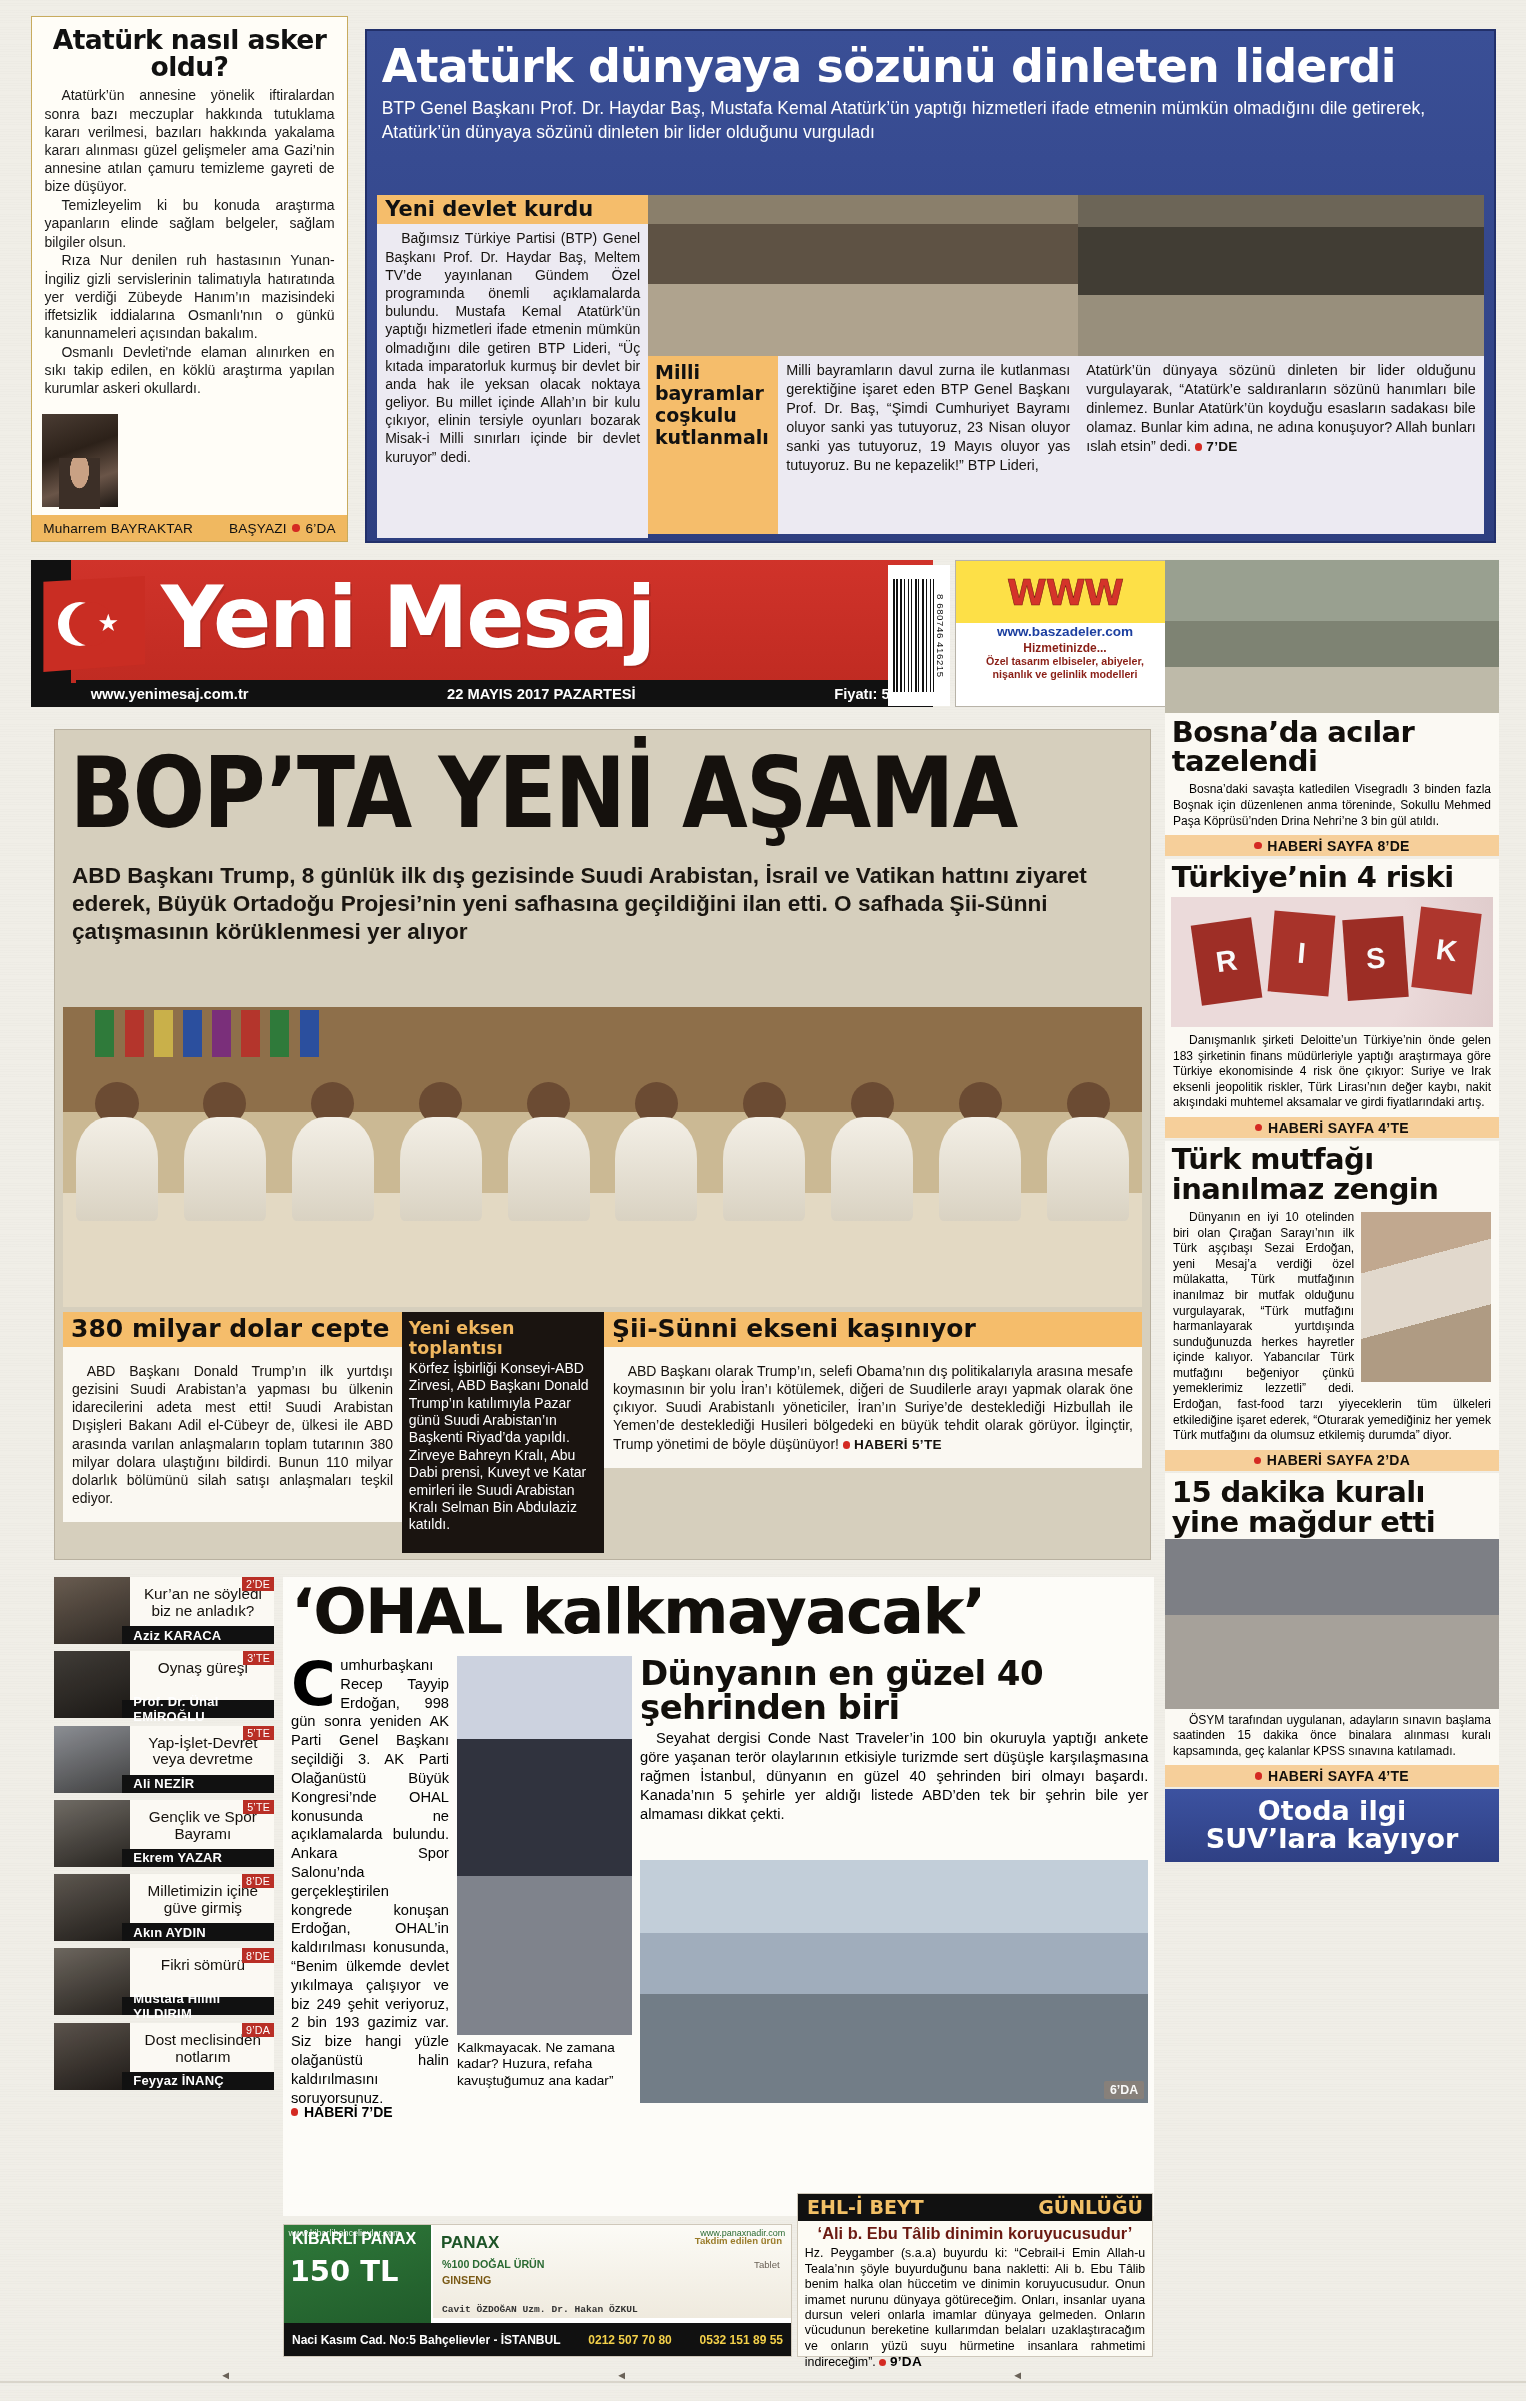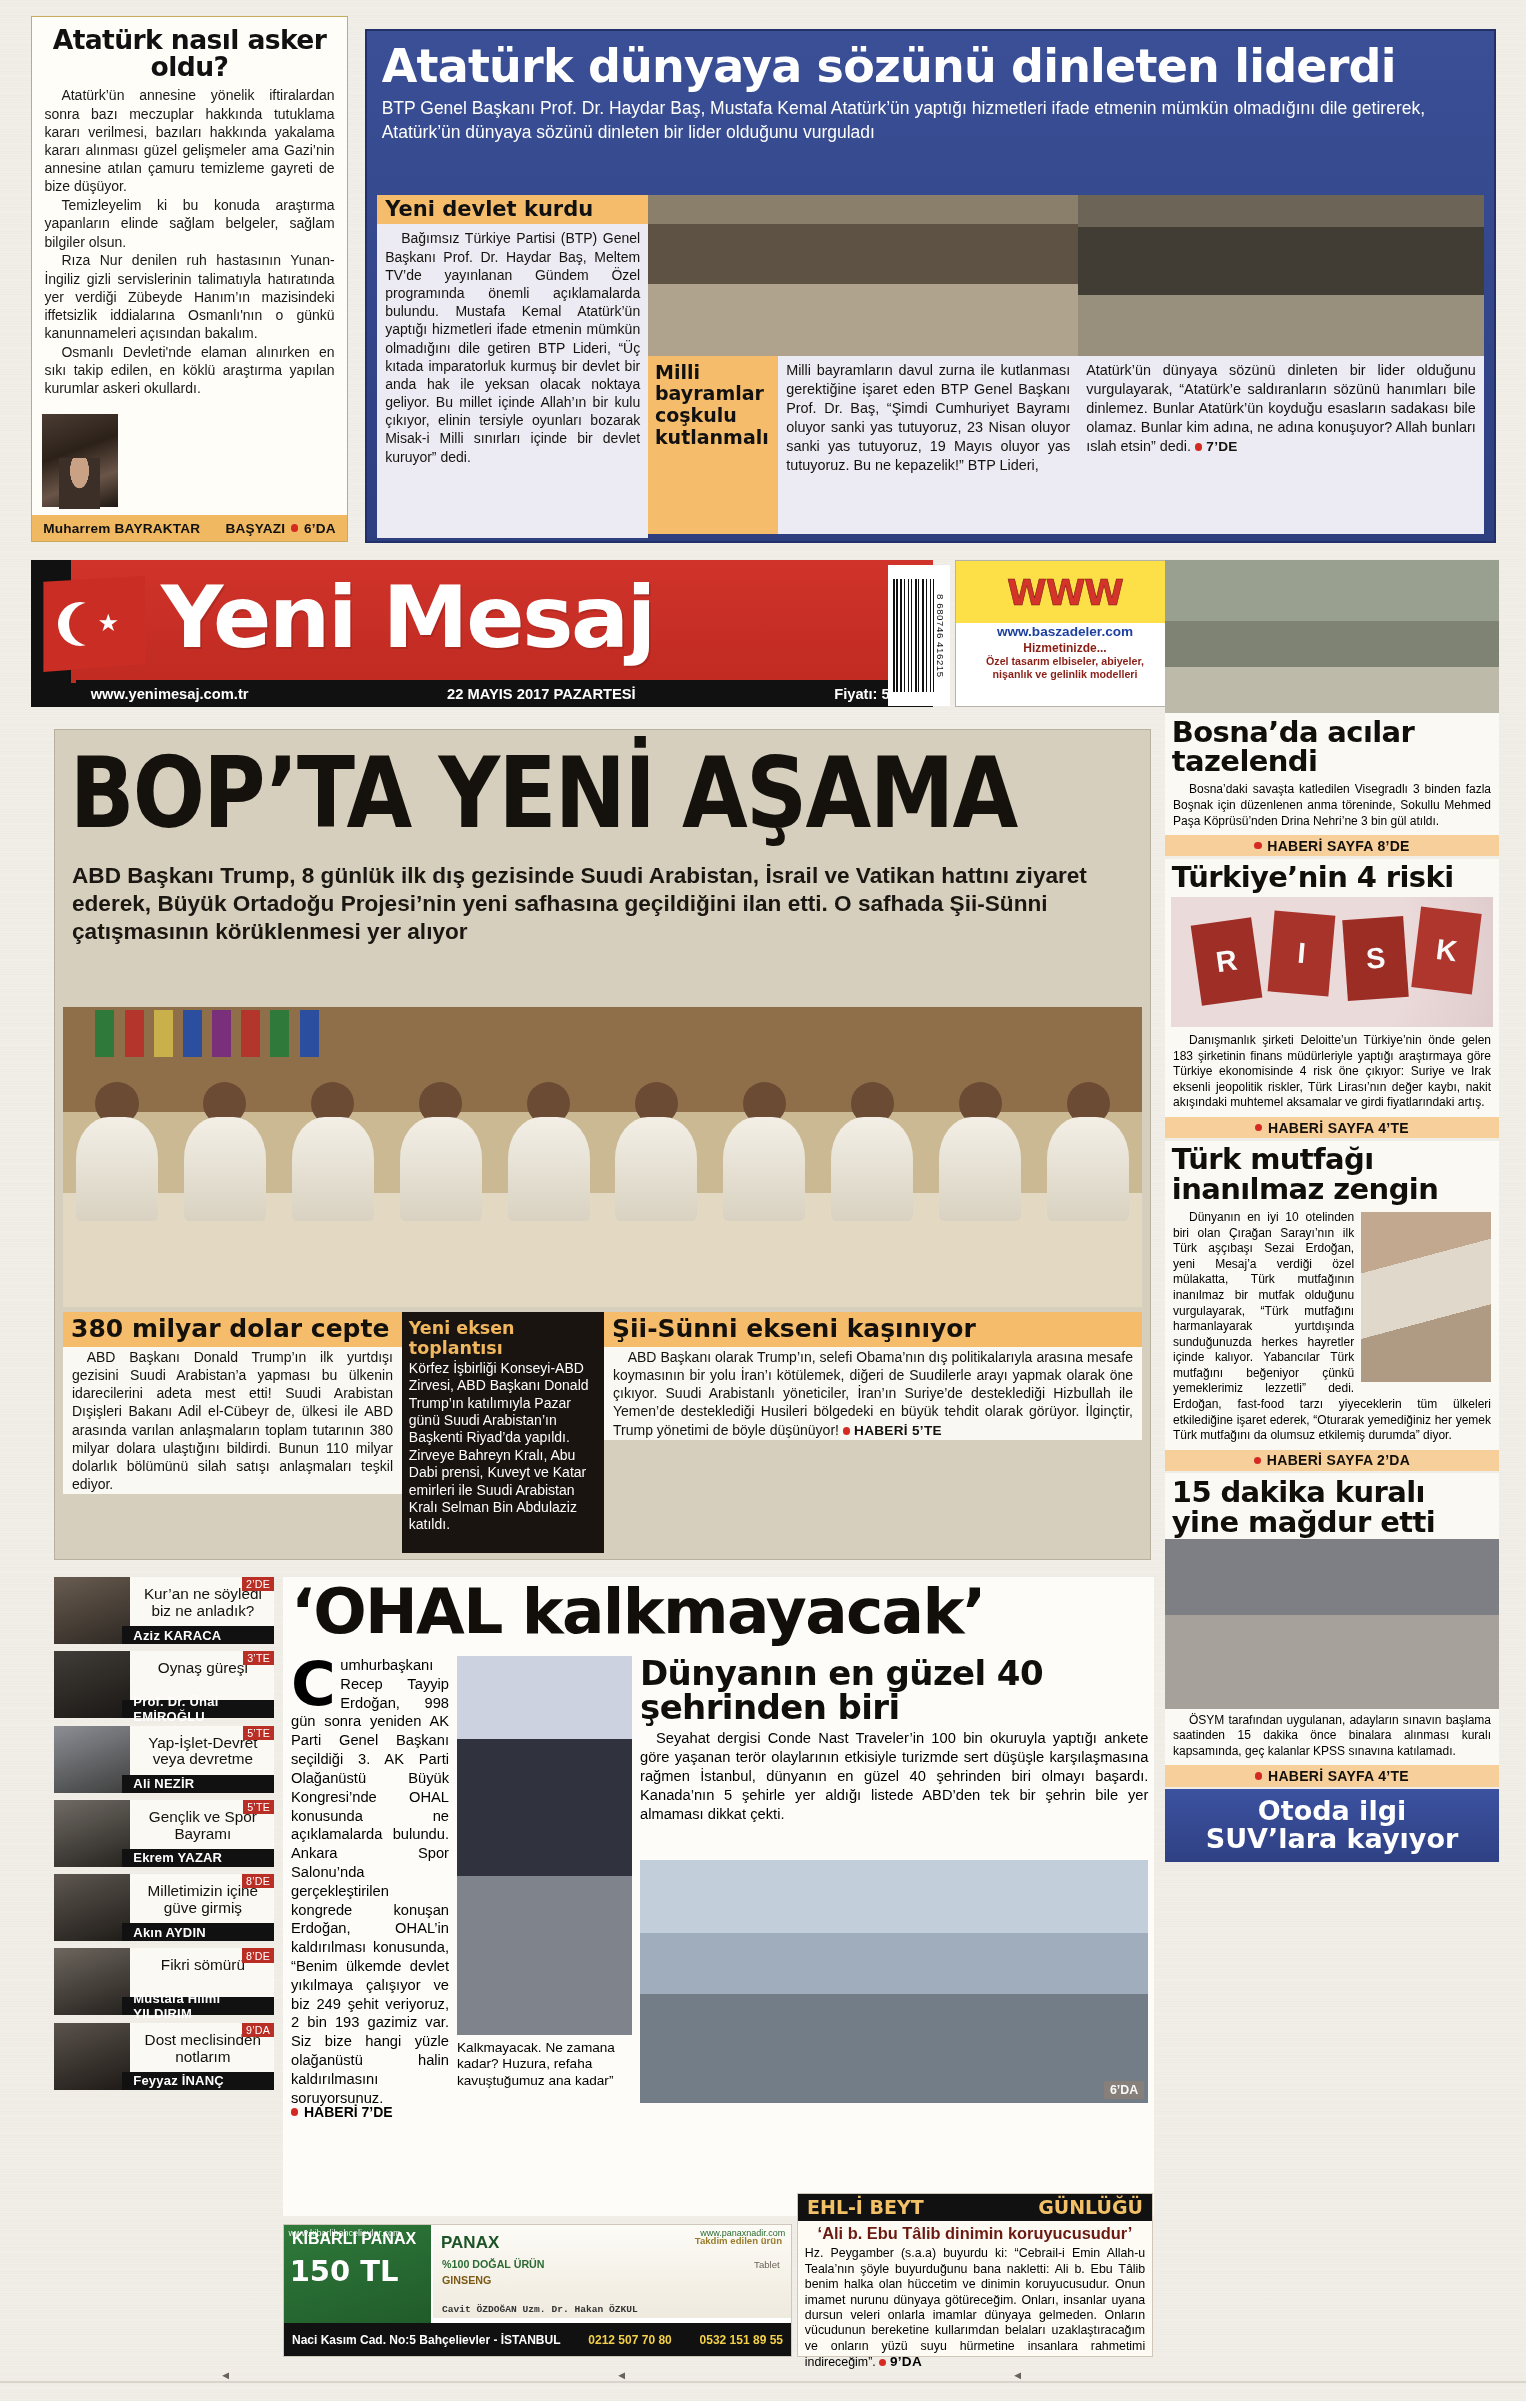--- a/index.html
+++ b/index.html
@@ -45,21 +45,21 @@
     background:linear-gradient(160deg,#4a3c33 0%,#2c2119 40%,#6a5548 70%,#1d1713 100%);
   }
   .ed-photo::after{
     content:""; position:absolute; left:17px; top:44px; width:41px; height:51px;
     background:radial-gradient(ellipse at 50% 25%, #c9a184 0 32%, #3c2f27 33% 100%);
   }
   .ed-footer {
     position:absolute; left:0; right:0; bottom:0; height:26px;
     background:#f0b860; display:flex; align-items:center;
     justify-content:space-between; padding:0 11.3px;
-    font-size:13.6px; font-weight:bold; color:#111; letter-spacing:0.2px;
+    font-size:13.6px; font-weight:normal; color:#111; letter-spacing:0.2px;
   }
   .ed-footer .right { display:flex; align-items:center; gap:5.7px; }
   .dot-red { width:7.3px; height:7.3px; border-radius:50%; background:#d42a22; display:inline-block; }
 
   
   #banner {
     left:365px; top:29px; width:1131px; height:514px;
     background:linear-gradient(180deg,#3a4f96 0%,#34478c 50%,#2e3f80 100%);
     border:2.8px solid #22306a;
   }
@@ -202,21 +202,21 @@
 
   .tri { position:absolute; left:8px; right:8px; top:582px; bottom:5.7px; display:flex; gap:0;}
   .tri .c1 { width:339px; }
   .tri .c2 { width:202px; background:#1a1410; }
   .tri .c3 { flex:1; }
   .tri-head {
     background:#f5bd6b; font-weight:bold; font-size:25px; padding:3.4px 8px;
     font-family:"DejaVu Sans", sans-serif; color:#14100c; line-height:1.12;
   }
   .tri-body {
-    background:#faf8f2; font-size:14px; line-height:1.3; padding:1px 9px;
+    background:#faf8f2; font-size:14px; line-height:1.3; padding:15px 9px;
     text-align:justify; color:#15110d;
   }
   .tri-body p { text-indent:14.7px; }
   .tri-dark-h {
     color:#f0b75f; font-weight:bold; font-size:17.5px; padding:5.7px 6.8px 2.3px 6.8px;
     font-family:"DejaVu Sans", sans-serif;
   }
   .tri-dark-b { color:#fff; font-size:14px; line-height:1.24; padding:0 6.8px 5.7px 6.8px;}
 
   

